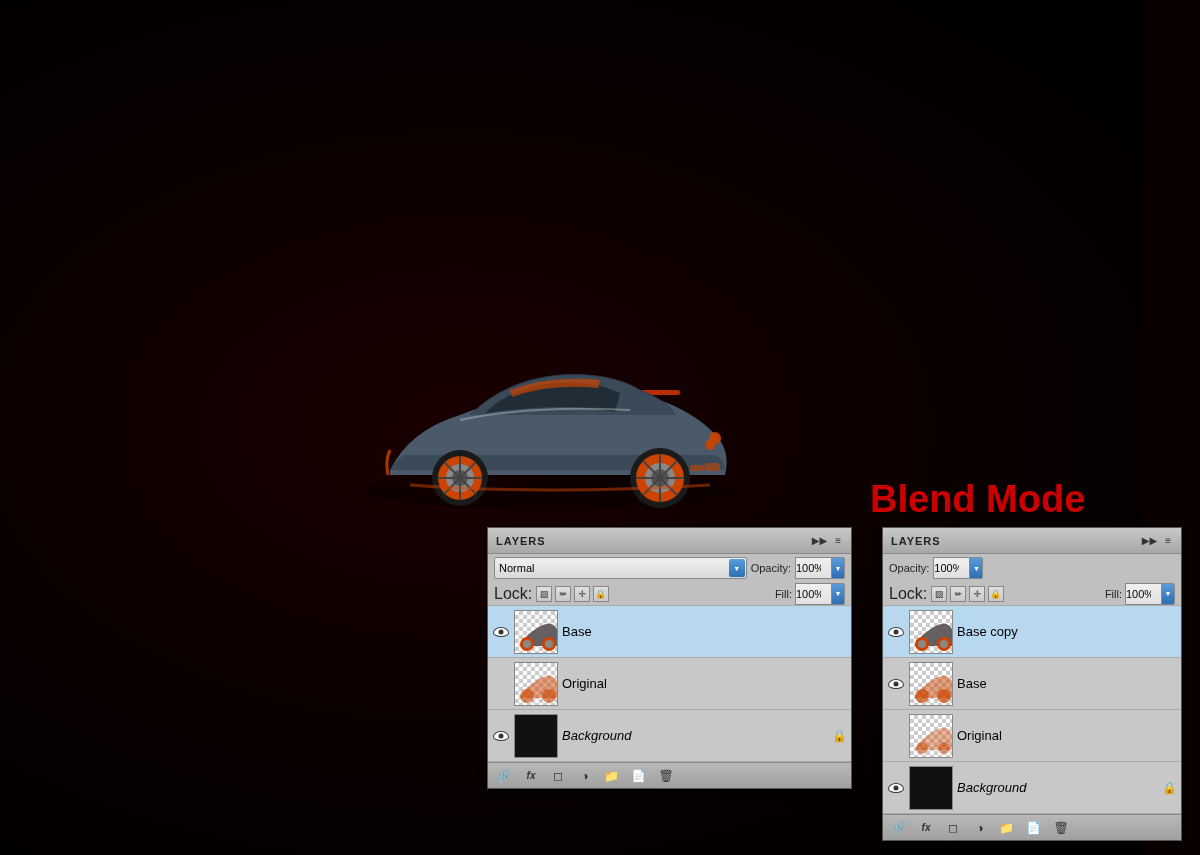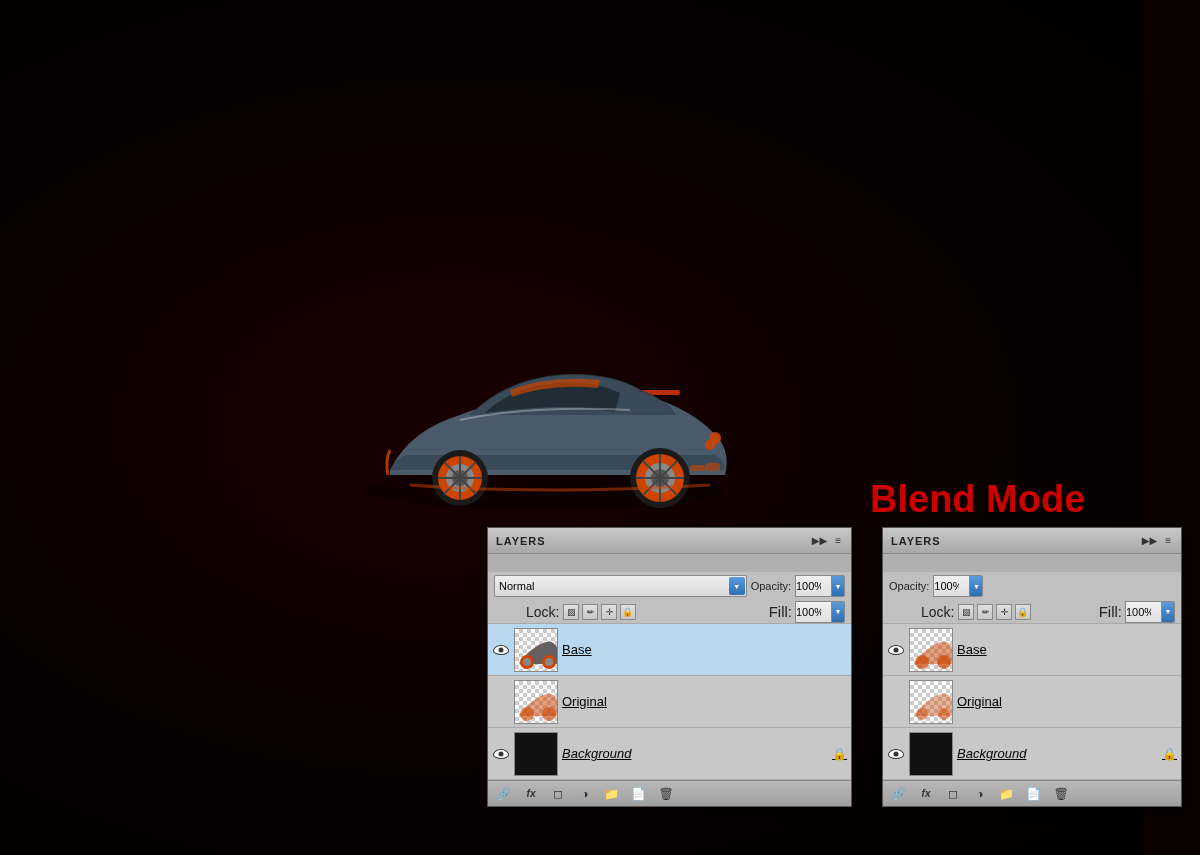--- a/index.html
+++ b/index.html
@@ -94,21 +94,20 @@
       padding: 0 2px;
     }
 
     .panel-row {
       display: flex;
       align-items: center;
       padding: 3px 6px;
       background: #c0c0c0;
       gap: 4px;
       height: 28px;
-      margin-top: 18px;
     }
 
     .select-wrapper {
       position: relative;
       flex: 1;
       display: flex;
       align-items: center;
     }
 
     .select-wrapper select {
@@ -192,23 +191,22 @@
       display: flex;
       align-items: center;
       padding: 2px 6px;
       background: #c0c0c0;
       height: 24px;
       gap: 4px;
       border-bottom: 1px solid #aaa;
     }
 
     .lock-label {
-      font-size: 14px;
+      font-size: 16px;
       color: #222;
-      margin-left: 32px;
     }
 
     .lock-icons {
       display: flex;
       gap: 3px;
       align-items: center;
     }
 
     .lock-icon-box {
       width: 16px;
@@ -224,35 +222,34 @@
     }
 
     .fill-area {
       margin-left: auto;
       display: flex;
       align-items: center;
       gap: 3px;
     }
 
     .fill-label {
-      font-size: 15px;
+      font-size: 11px;
       color: #222;
     }
 
     
     .layer-item {
       display: flex;
       align-items: center;
       height: 52px;
       background: #c8c8c8;
       border-bottom: 1px solid #aaa;
       padding: 0 4px;
       gap: 4px;
       cursor: pointer;
-      text-decoration: underline;
     }
 
     .layer-item.selected {
       background: #b8d8f0;
     }
 
     .layer-visibility {
       width: 18px;
       height: 18px;
       display: flex;
@@ -557,20 +554,38 @@
       </div>
       <div class="fill-area">
         <span class="fill-label">Fill:</span>
         <div class="opacity-input-wrapper">
           <input type="text" class="opacity-input" value="100%" style="">
           <div class="opacity-stepper"></div>
         </div>
       </div>
     </div>
 
+    <div class="layer-item selected">
+      <div class="layer-visibility">
+        <div class="eye-icon"></div>
+      </div>
+      <div class="layer-thumb">
+        <div class="thumb-checker">
+          <svg width="44" height="44" viewBox="0 0 44 44">
+            <path d="M5,35 Q10,25 18,20 Q26,14 32,13 Q38,12 42,18 L42,35 Z" fill="#cc4400" opacity="0.7"></path>
+            <path d="M5,35 Q10,25 18,20 Q26,14 32,13 Q38,12 42,18 L42,35 Z" fill="#4a5a6a" opacity="0.8"></path>
+            <circle cx="12" cy="33" r="7" fill="#cc4400"></circle>
+            <circle cx="12" cy="33" r="4" fill="#888"></circle>
+            <circle cx="34" cy="33" r="7" fill="#cc4400"></circle>
+            <circle cx="34" cy="33" r="4" fill="#888"></circle>
+          </svg>
+        </div>
+      </div>
+      <span class="layer-name">Base copy</span>
+    </div>
 
     <div class="layer-item">
       <div class="layer-visibility">
         <div class="eye-icon"></div>
       </div>
       <div class="layer-thumb">
         <div class="thumb-checker">
           <svg width="44" height="44" viewBox="0 0 44 44">
             <path d="M5,35 Q10,25 18,20 Q26,14 32,13 Q38,12 42,18 L42,35 Z" fill="#cc4400" opacity="0.5"></path>
             <circle cx="12" cy="33" r="7" fill="#cc4400" opacity="0.7"></circle>

